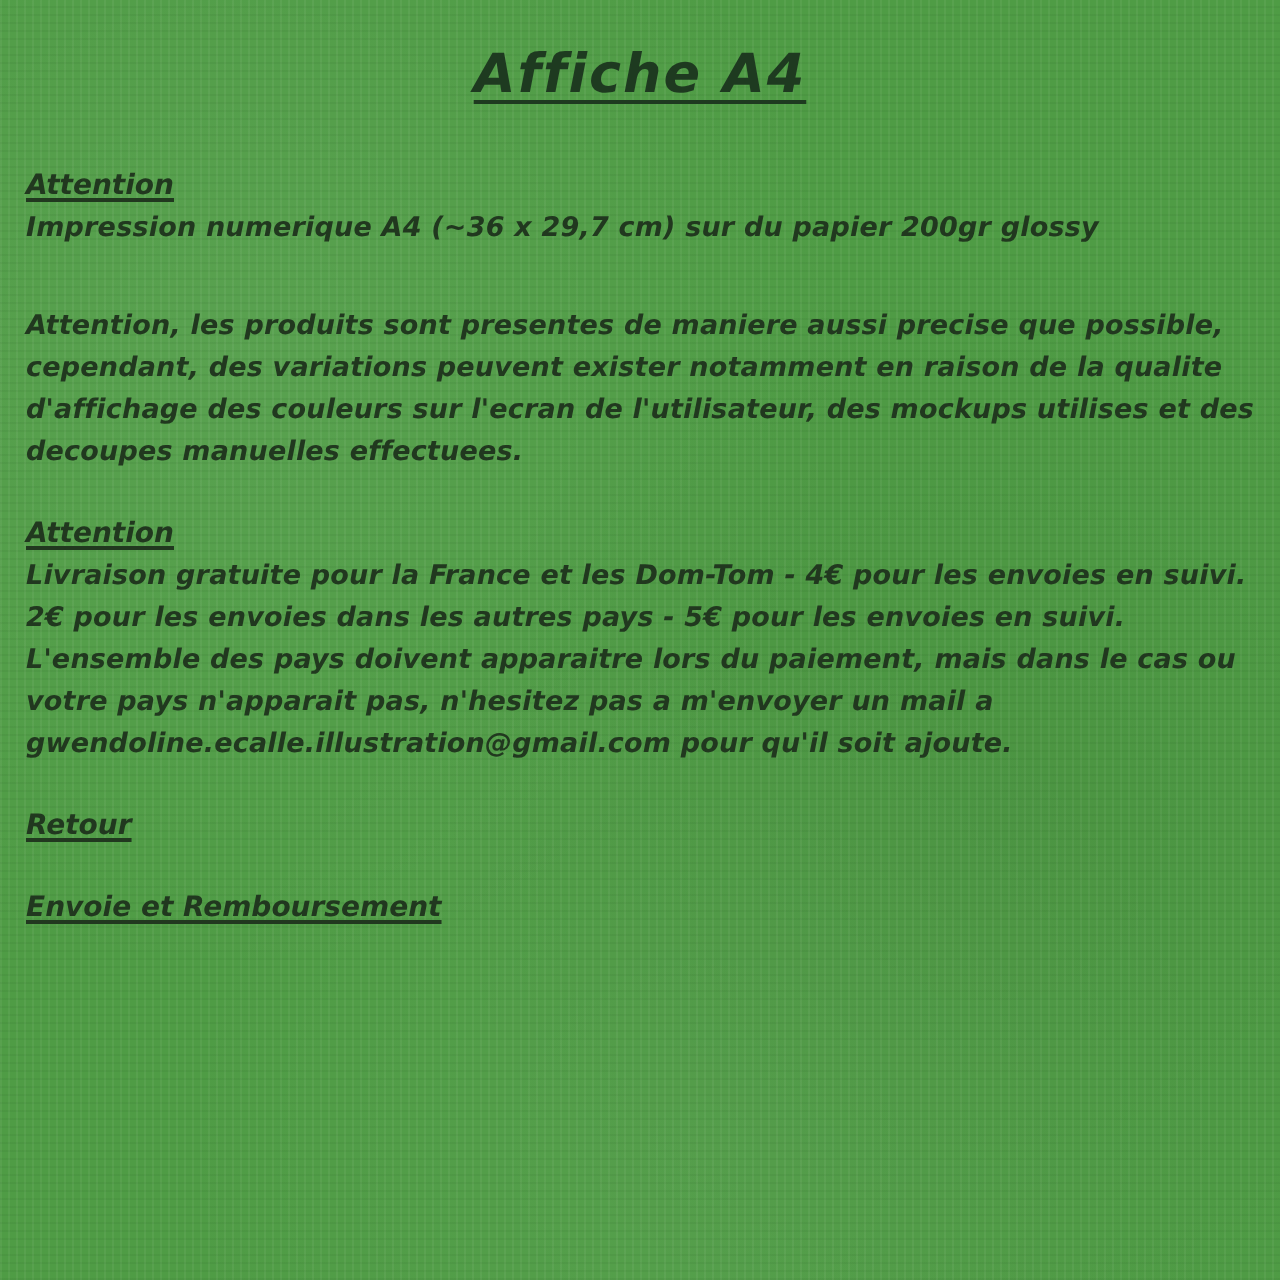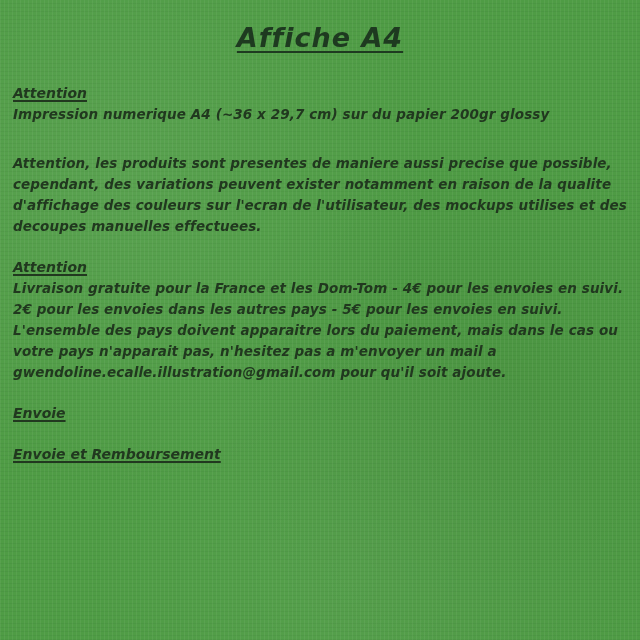--- a/index.html
+++ b/index.html
@@ -75,20 +75,20 @@
     <p class="gap-before">Attention, les produits sont presentes de maniere aussi precise que possible, cependant, des variations peuvent exister notamment en raison de la qualite d'affichage des couleurs sur l'ecran de l'utilisateur, des mockups utilises et des decoupes manuelles effectuees.</p>
   </div>
 
   <div class="section">
     <h2 class="section-heading">Attention</h2>
     <p>Livraison gratuite pour la France et les Dom-Tom - 4€ pour les envoies en suivi.</p>
     <p>2€ pour les envoies dans les autres pays - 5€ pour les envoies en suivi. L'ensemble des pays doivent apparaitre lors du paiement, mais dans le cas ou votre pays n'apparait pas, n'hesitez pas a m'envoyer un mail a gwendoline.ecalle.illustration@gmail.com pour qu'il soit ajoute.</p>
   </div>
 
   <div class="section">
-    <h2 class="section-heading">Envoie</h2>
+    <h2 class="section-heading">Retour</h2>
   </div>
 
   <div class="section">
     <h2 class="section-heading">Envoie et Remboursement</h2>
   </div>
 
 </div>
 
 </body></html>

